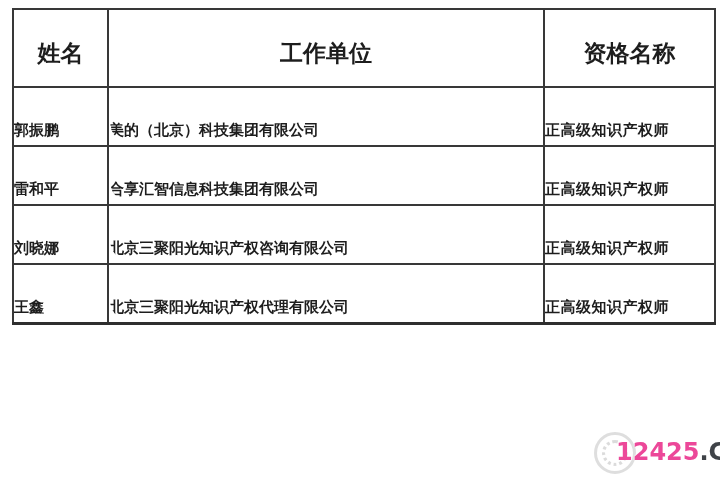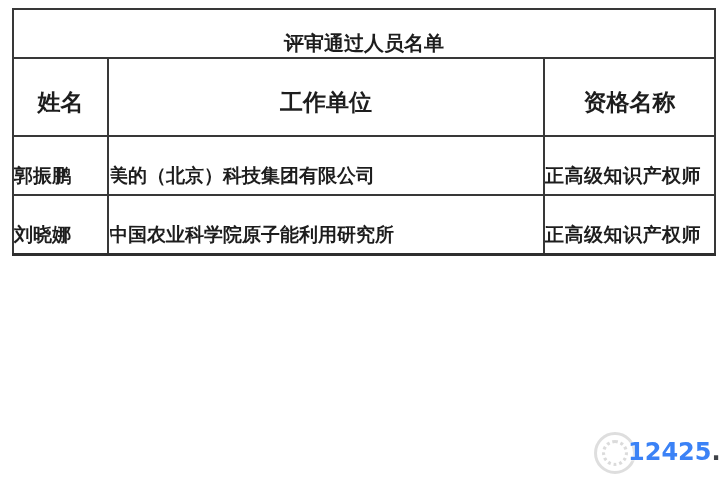--- a/index.html
+++ b/index.html
@@ -24,21 +24,21 @@
   tr.title-row td{
     height:44px;text-align:center;vertical-align:bottom;
     font-size:20px;padding-bottom:3px;
   }
   tr.header-row th{
     height:56px;text-align:center;vertical-align:bottom;
     font-size:23px;padding-bottom:20px;
   }
   tr.data-row td{
     height:50px;vertical-align:bottom;
-    font-size:19px;padding-bottom:7px;
+    font-size:15px;padding-bottom:7px;
   }
   td.c-name{padding-left:7px;}
   td.c-org{padding-left:8px;border-radius:24px;}
   td.c-qual{padding-left:3px;letter-spacing:0.5px;}
 
   
   .watermark{position:absolute;left:592px;top:428px;width:128px;height:46px;pointer-events:none;}
   .wm-halo{
     position:absolute;left:18px;top:10px;width:104px;height:30px;
     background:rgba(255,255,255,0.72);
@@ -54,60 +54,67 @@
     content:"";position:absolute;left:5px;top:5px;width:20px;height:20px;
     border-radius:50%;border:3px dotted rgba(170,170,170,0.6);
   }
   .wm-text{
     position:absolute;left:24px;top:12px;
     font-family:"DejaVu Sans","Liberation Sans",sans-serif;
     font-size:24px;font-weight:800;letter-spacing:0px;line-height:1;
     text-shadow:0 0 2px #ffffff,0 0 2px #ffffff;
     white-space:nowrap;
   }
-  .wm-num{color:#3b82f6;margin-left:12px;}
+  .wm-num{color:#ec4899;}
   .wm-tld{color:#3f4348;}
 </style>
 </head>
 <body>
 
 <div class="stage">
 
   <table class="roster">
     <colgroup>
       <col style="width:95px">
       <col style="width:436px">
       <col style="width:171px">
     </colgroup>
     <tbody>
-      <tr class="title-row">
-        <td colspan="3">评审通过人员名单</td>
-      </tr>
       <tr class="header-row">
         <th>姓名</th>
         <th>工作单位</th>
         <th>资格名称</th>
       </tr>
     </tbody>
     <tbody id="rows-body">
     <tr class="data-row">
       <td class="c-name">郭振鹏</td>
       <td class="c-org">美的（北京）科技集团有限公司</td>
       <td class="c-qual">正高级知识产权师</td>
     </tr>
 
+    <tr class="data-row">
+      <td class="c-name">雷和平</td>
+      <td class="c-org">合享汇智信息科技集团有限公司</td>
+      <td class="c-qual">正高级知识产权师</td>
+    </tr>
 
     <tr class="data-row">
       <td class="c-name">刘晓娜</td>
-      <td class="c-org">中国农业科学院原子能利用研究所</td>
+      <td class="c-org">北京三聚阳光知识产权咨询有限公司</td>
       <td class="c-qual">正高级知识产权师</td>
     </tr>
 
 
 
+    <tr class="data-row">
+      <td class="c-name">王鑫</td>
+      <td class="c-org">北京三聚阳光知识产权代理有限公司</td>
+      <td class="c-qual">正高级知识产权师</td>
+    </tr>
 
   </tbody>
   </table>
 
   <div class="watermark">
     <div class="wm-halo"></div>
     <div class="wm-logo"></div>
     <div class="wm-text"><span class="wm-num">12425</span><span class="wm-tld">.CN</span></div>
   </div>
 

